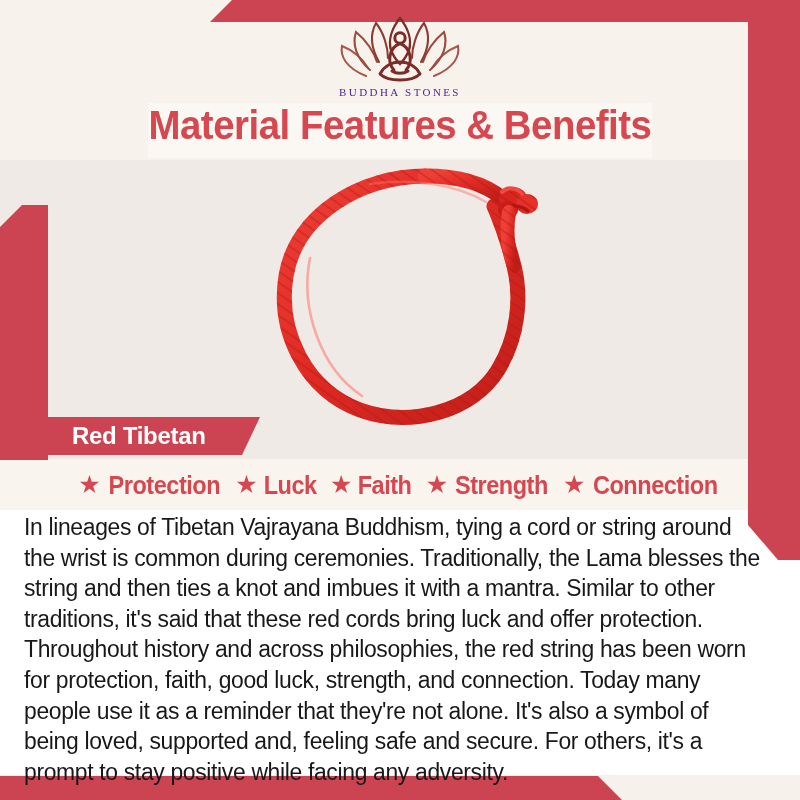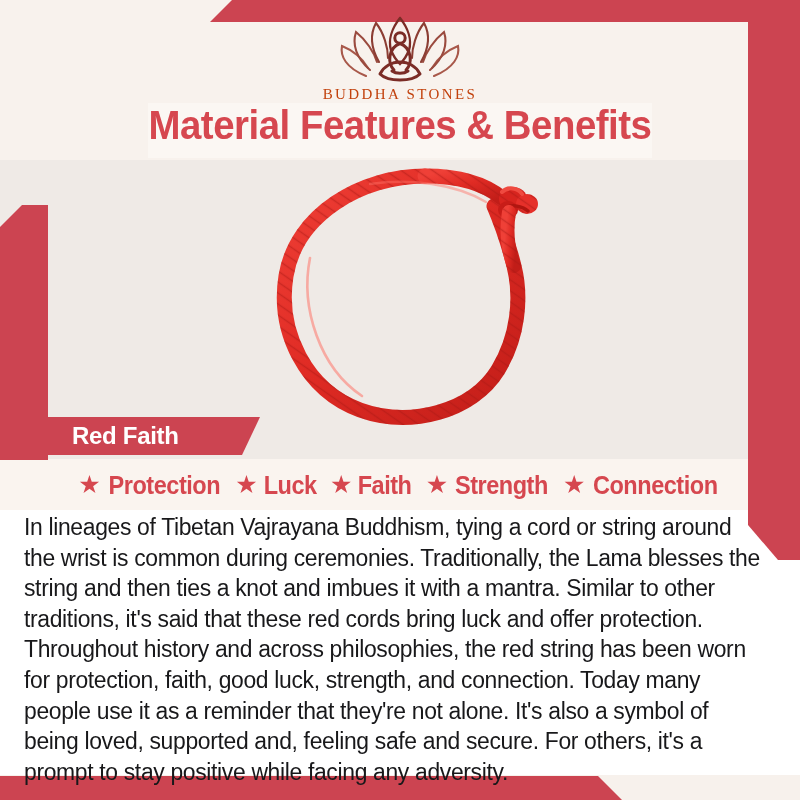--- a/index.html
+++ b/index.html
@@ -87,23 +87,23 @@
     top: 12px; left: 0;
     width: 800px;
     display: flex;
     flex-direction: column;
     align-items: center;
   }
   .logo-mark { width: 128px; height: 72px; display: block; }
   .logo-word {
     margin-top: 2px;
     font-family: "Liberation Serif", serif;
-    font-size: 15px;
+    font-size: 11px;
     letter-spacing: 2.4px;
-    color: #c2410c;
+    color: #4c1d95;
     font-weight: 400;
   }
 
   
   .title-plate {
     position: absolute;
     left: 148px; top: 103px;
     width: 504px; height: 55px;
     background: #fbf7f3;
     display: flex;
@@ -285,21 +285,21 @@
         <path d="M259 54 C256 72 258 92 264 108" fill="none" stroke="url(#cordg)" stroke-width="14" stroke-linecap="round"></path>
         <path d="M259 54 C256 72 258 92 264 108" fill="none" stroke="url(#braid)" stroke-width="14" stroke-linecap="round"></path>
 
         <path d="M60 100 C50 150 70 210 112 238" fill="none" stroke="#ff6a5e" stroke-width="2.6" stroke-linecap="round" opacity="0.5"></path>
         <path d="M120 26 C160 20 206 26 236 44" fill="none" stroke="#ff7165" stroke-width="2.4" stroke-linecap="round" opacity="0.45"></path>
       </g>
     </svg>
   </div>
 
   <div class="banner">
-    <span class="banner-label">Red Faith</span>
+    <span class="banner-label">Red Tibetan</span>
   </div>
 
   <div class="benefits">
     <span class="benefit">
       <span class="benefit-star">★</span>
       <span class="benefit-label">Protection</span>
     </span>
     <span class="benefit">
       <span class="benefit-star">★</span>
       <span class="benefit-label">Luck</span>

